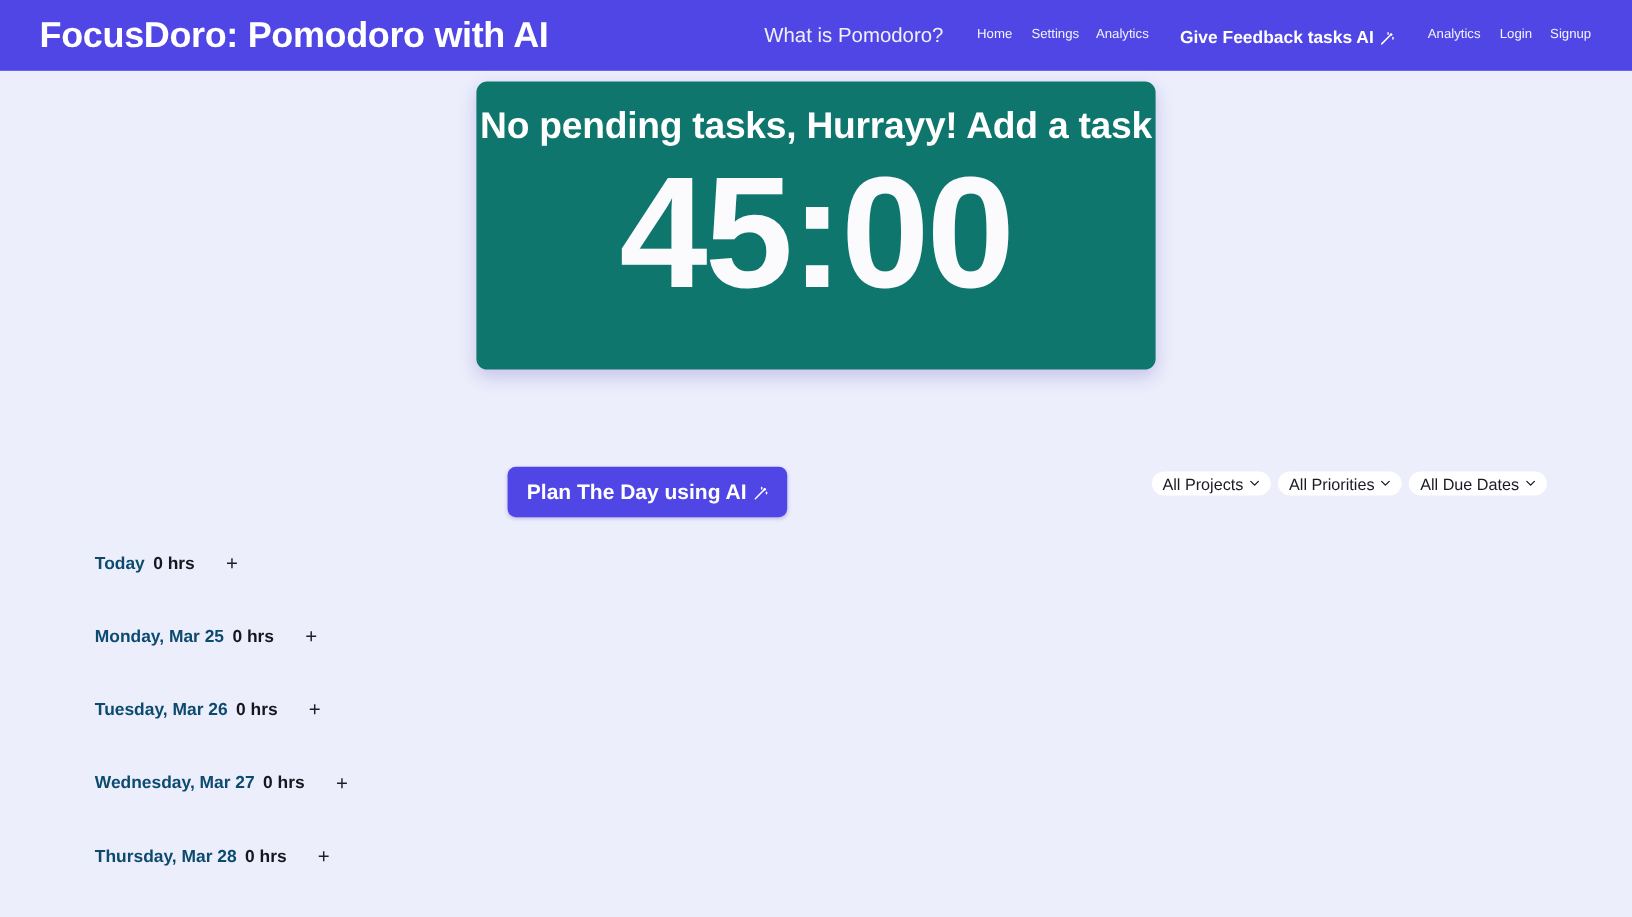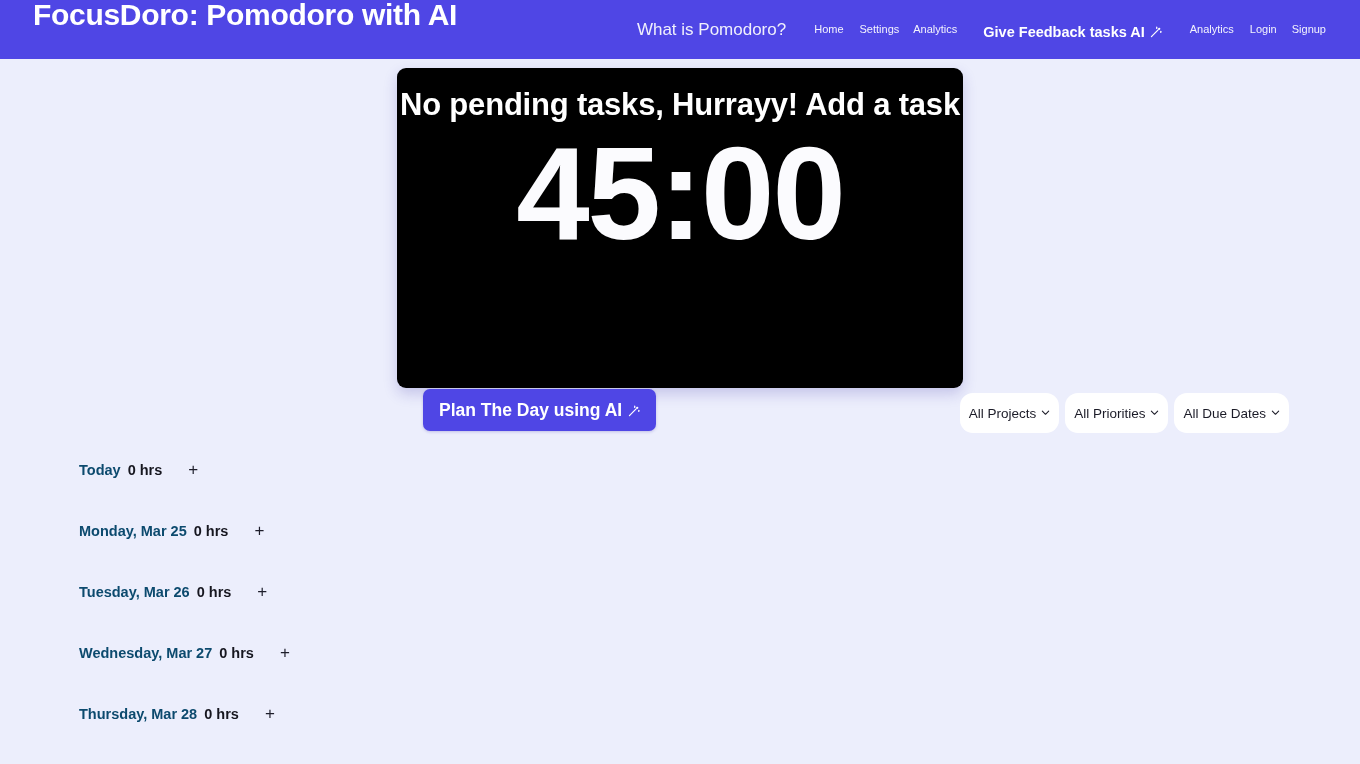--- a/index.html
+++ b/index.html
@@ -14,20 +14,21 @@
     background: #eceefc;
     font-family: "Liberation Sans", sans-serif;
     -webkit-font-smoothing: antialiased;
   }
 
   
   .navbar {
     height: 59px;
     background: #4f46e5;
     display: flex;
+    align-items: center;
     padding: 0 34px 0 33px;
     position: relative;
     z-index: 5;
   }
 
   .brand {
     color: #ffffff;
     font-size: 30px;
     font-weight: bold;
     letter-spacing: -0.3px;
@@ -85,22 +86,22 @@
   .wand-icon svg { display: block; }
 
   
   .stage { position: relative; width: 1360px; }
 
   .timer-card {
     position: absolute;
     left: 397px;
     top: 9px;
     width: 566px;
-    height: 320px;
-    background: #000000;
+    height: 240px;
+    background: #0f766e;
     border-radius: 9px;
     box-shadow: 0 6px 14px rgba(60,50,170,0.22);
     display: flex;
     flex-direction: column;
     align-items: center;
   }
 
   .timer-headline {
     color: #ffffff;
     font-size: 31px;
@@ -175,21 +176,21 @@
     top: 334px;
     display: flex;
     align-items: center;
     gap: 6px;
   }
 
   .filter-chip {
     background: #ffffff;
     border: none;
     border-radius: 13px;
-    height: 40px;
+    height: 20px;
     padding: 0 9px;
     display: inline-flex;
     align-items: center;
     gap: 5px;
     font-family: "Liberation Sans", sans-serif;
     font-size: 13.5px;
     color: #1b1b27;
     white-space: nowrap;
     cursor: pointer;
   }

